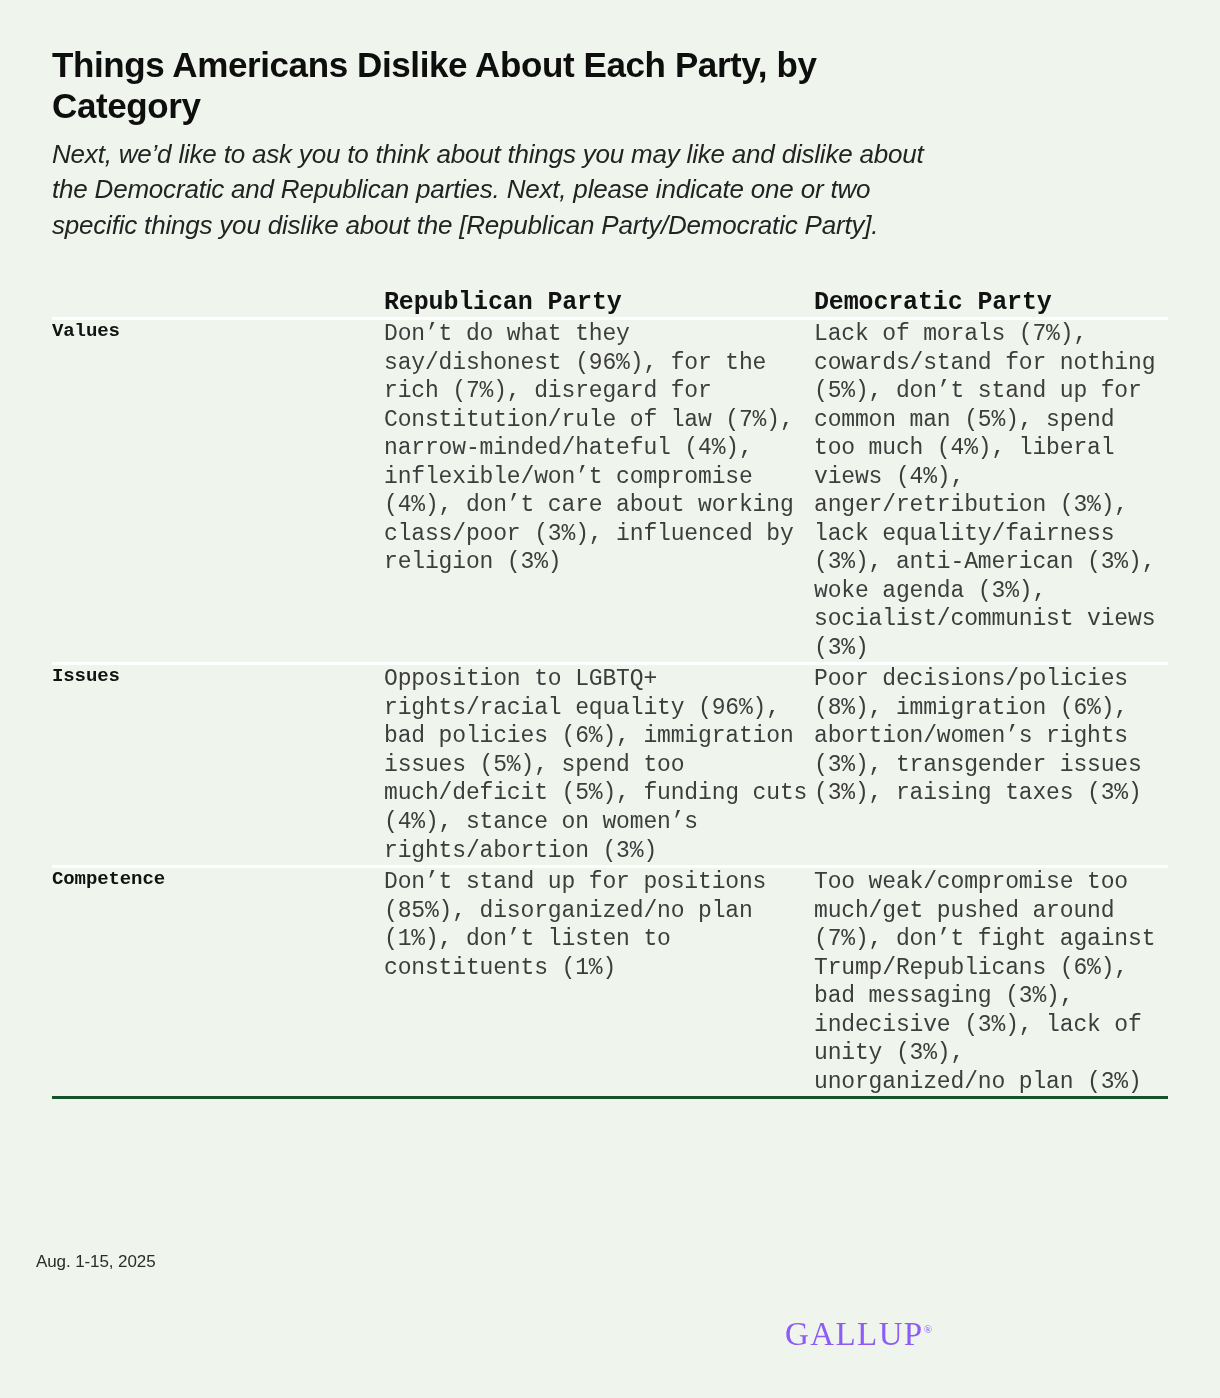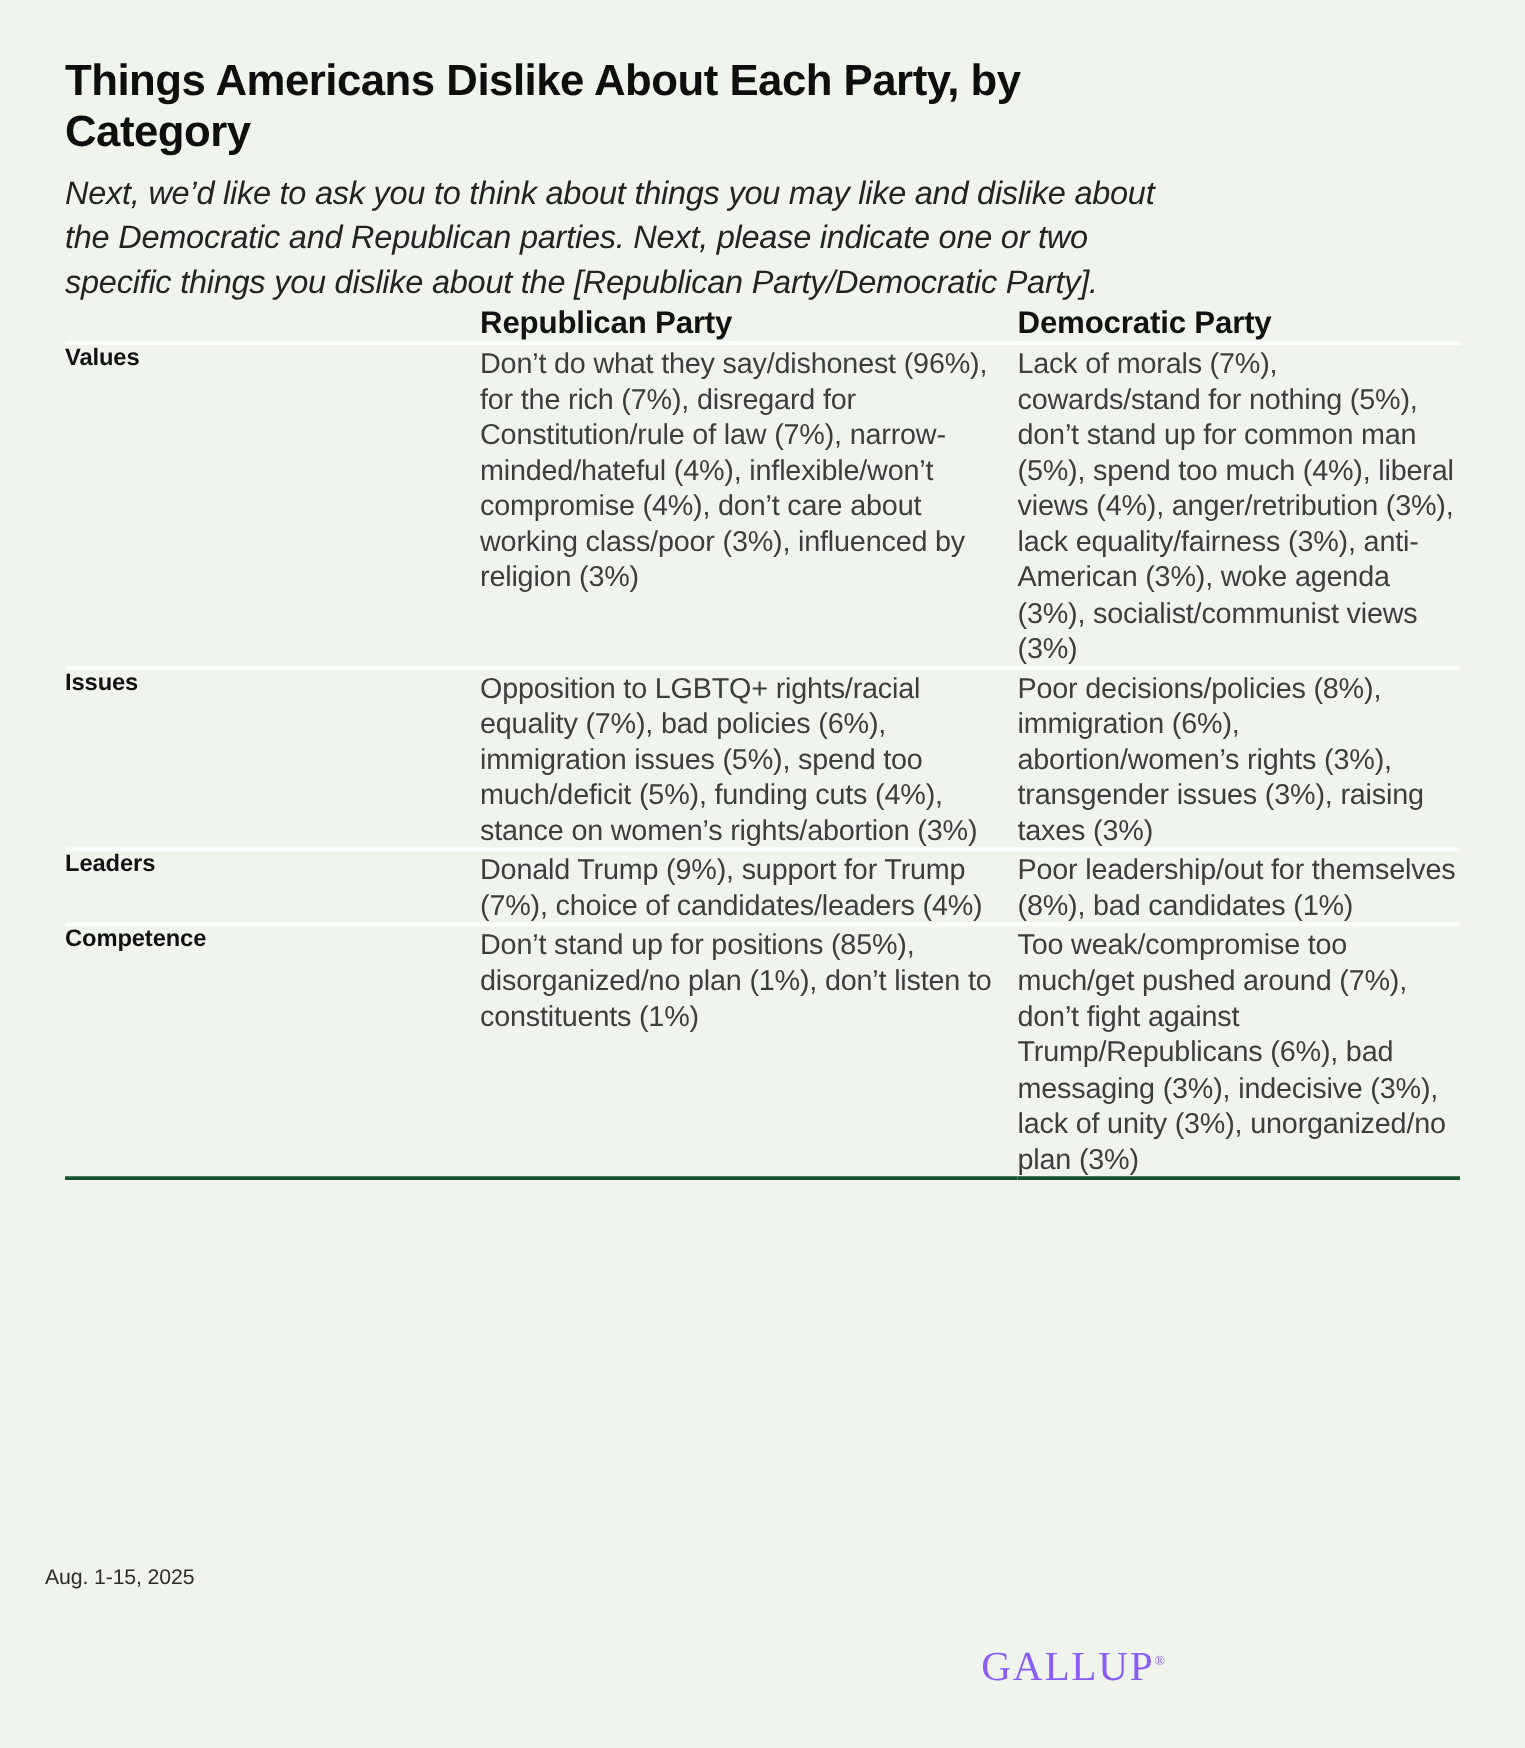--- a/index.html
+++ b/index.html
@@ -40,23 +40,25 @@
     font-style: italic;
     font-weight: 400;
     line-height: 1.38;
     color: #232323;
     letter-spacing: -0.2px;
     max-width: 1115px;
   }
 
   
   .table {
+    margin-top: 44px;
     width: 1116px;
     border-collapse: collapse;
     table-layout: fixed;
+    font-family: Liberation Mono, monospace;
   }
 
   .table col.c-cat  { width: 332px; }
   .table col.c-rep  { width: 430px; }
   .table col.c-dem  { width: 354px; }
 
   .table th, .table td {
     vertical-align: top;
     text-align: left;
     padding: 0;
@@ -145,27 +147,22 @@
       </tr>
     </thead>
     <tbody>
       <tr>
         <td class="cat">Values</td>
         <td class="body-cell">Don’t do what they say/dishonest (96%), for the rich (7%), disregard for Constitution/rule of law (7%), narrow-minded/hateful (4%), inflexible/won’t compromise (4%), don’t care about working class/poor (3%), influenced by religion (3%)</td>
         <td class="body-cell">Lack of morals (7%), cowards/stand for nothing (5%), don’t stand up for common man (5%), spend too much (4%), liberal views (4%), anger/retribution (3%), lack equality/fairness (3%), anti-American (3%), woke agenda (3%), socialist/communist views (3%)</td>
       </tr>
       <tr>
         <td class="cat">Issues</td>
-        <td class="body-cell">Opposition to LGBTQ+ rights/racial equality (7%), bad policies (6%), immigration issues (5%), spend too much/deficit (5%), funding cuts (4%), stance on women’s rights/abortion (3%)</td>
+        <td class="body-cell">Opposition to LGBTQ+ rights/racial equality (96%), bad policies (6%), immigration issues (5%), spend too much/deficit (5%), funding cuts (4%), stance on women’s rights/abortion (3%)</td>
         <td class="body-cell">Poor decisions/policies (8%), immigration (6%), abortion/women’s rights (3%), transgender issues (3%), raising taxes (3%)</td>
-      </tr>
-      <tr>
-        <td class="cat">Leaders</td>
-        <td class="body-cell">Donald Trump (9%), support for Trump (7%), choice of candidates/leaders (4%)</td>
-        <td class="body-cell">Poor leadership/out for themselves (8%), bad candidates (1%)</td>
       </tr>
       <tr>
         <td class="cat">Competence</td>
         <td class="body-cell">Don’t stand up for positions (85%), disorganized/no plan (1%), don’t listen to constituents (1%)</td>
         <td class="body-cell">Too weak/compromise too much/get pushed around (7%), don’t fight against Trump/Republicans (6%), bad messaging (3%), indecisive (3%), lack of unity (3%), unorganized/no plan (3%)</td>
       </tr>
     </tbody>
   </table>
 
   <div class="footnote">Aug. 1-15, 2025</div>

